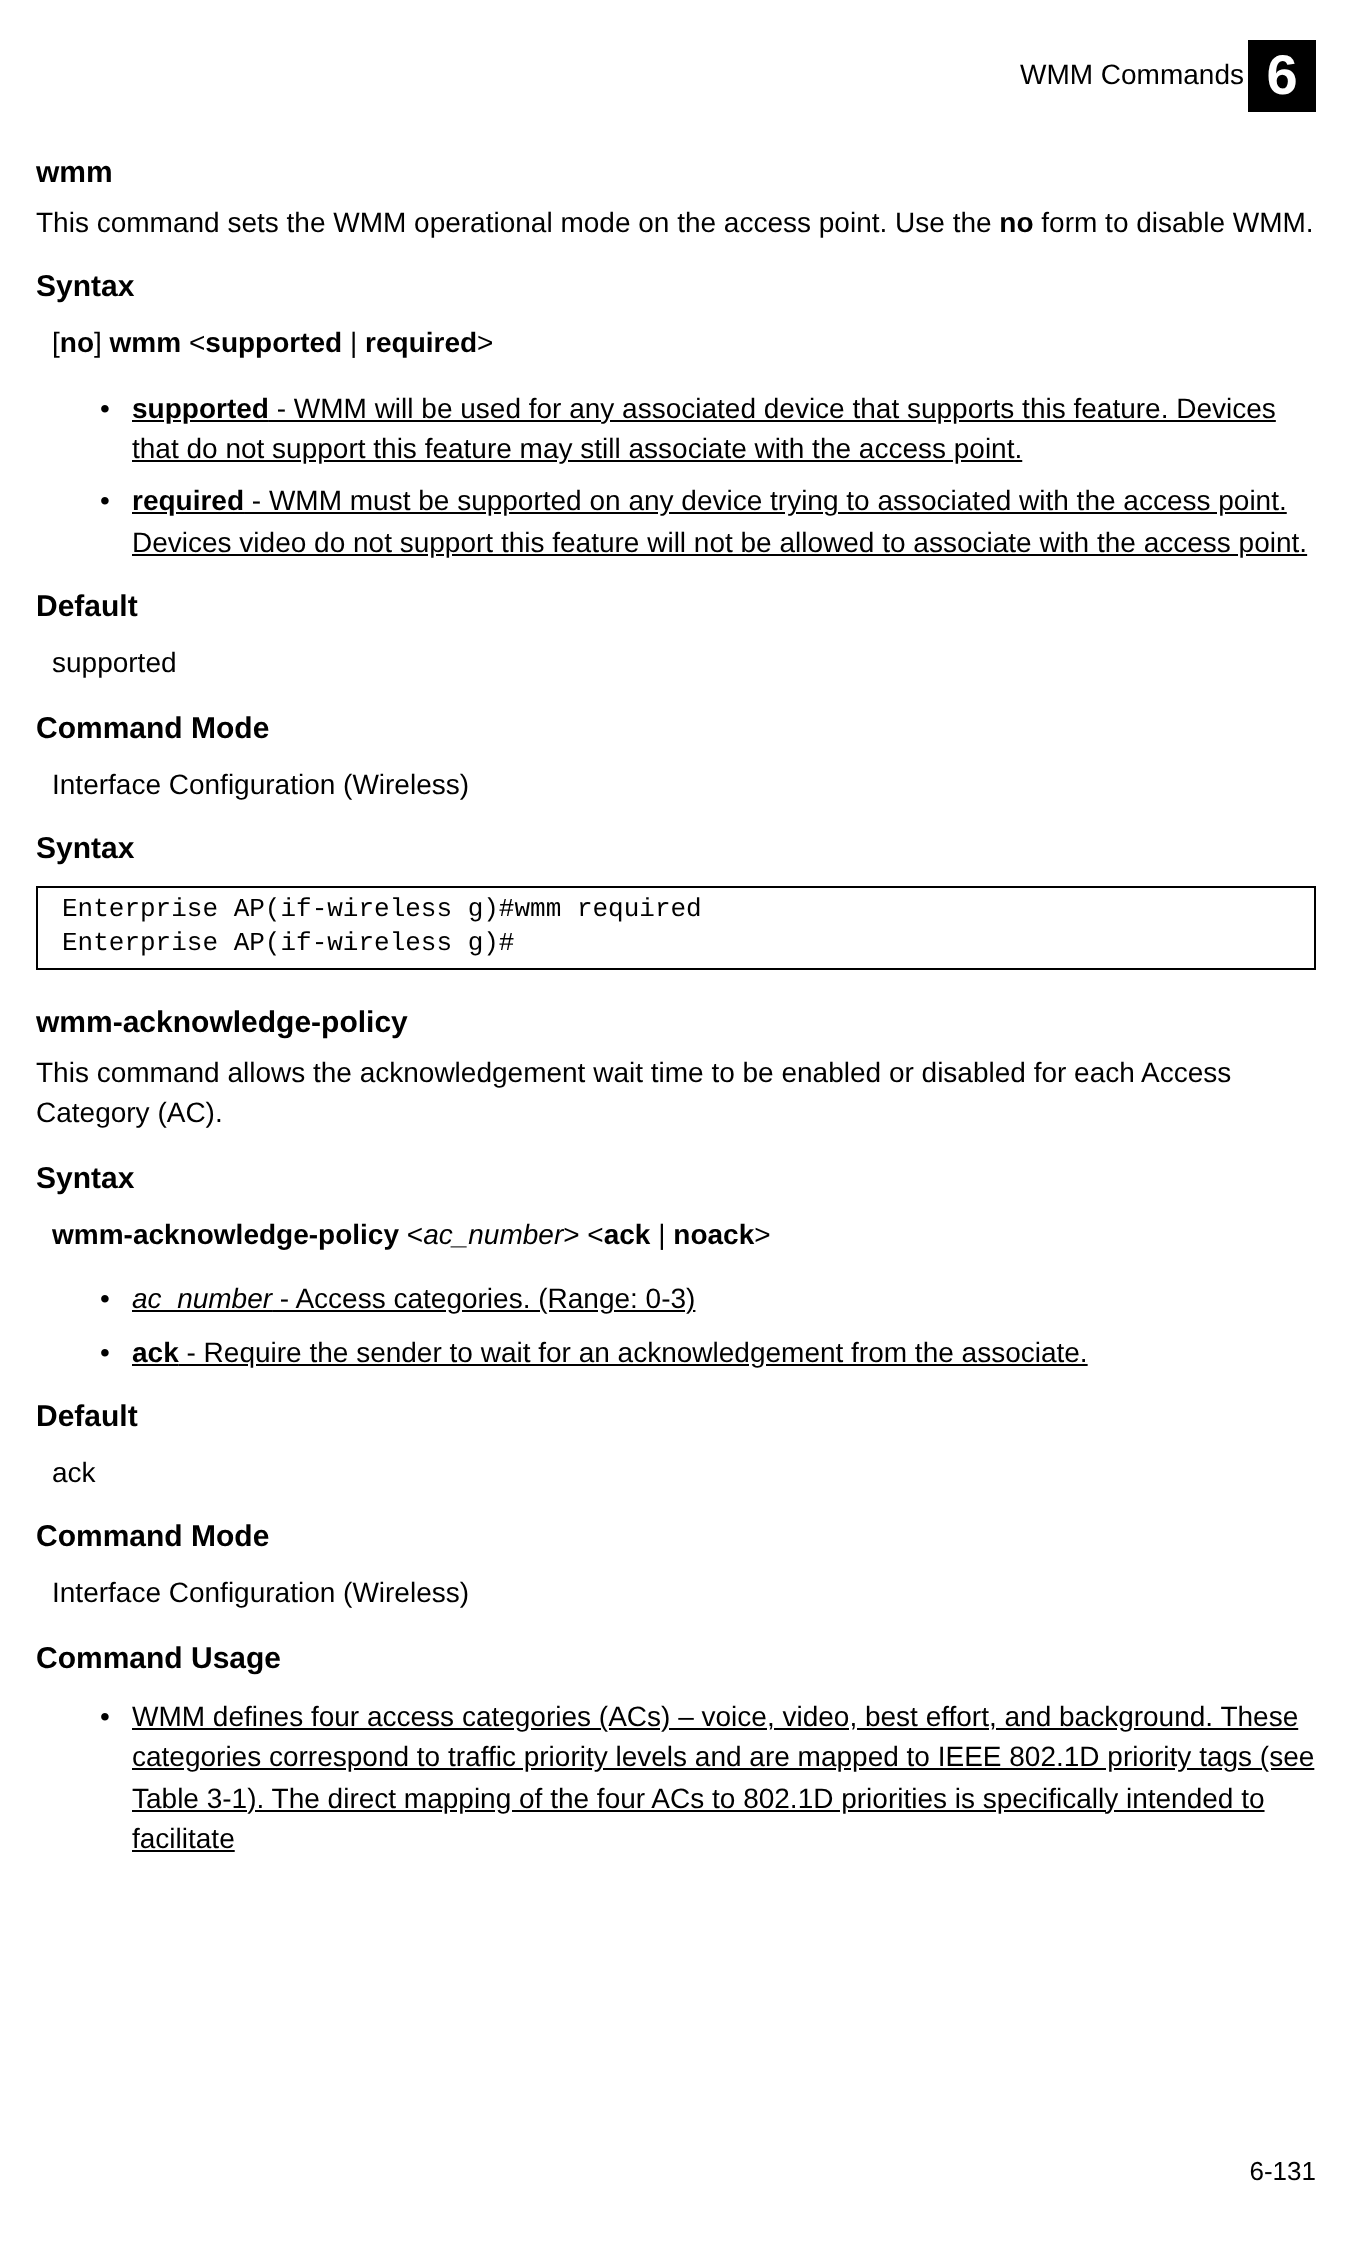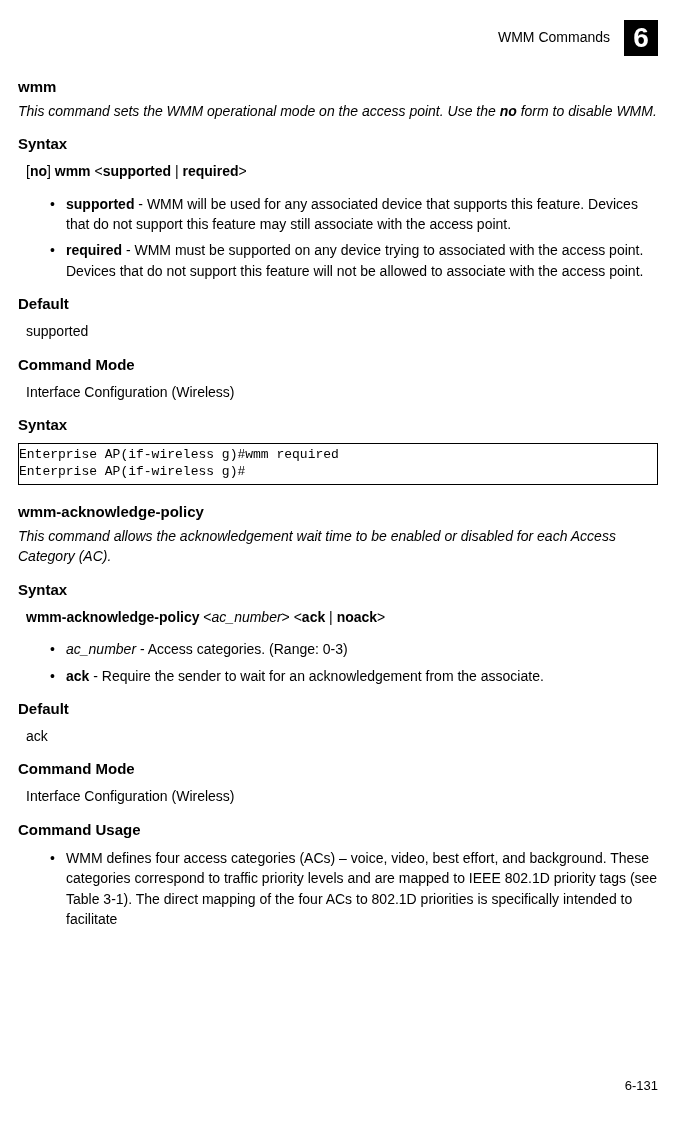--- a/index.html
+++ b/index.html
@@ -11,21 +11,21 @@
       height: 1123px;
       padding: 20px 28px 16px 18px;
       color: #000;
       background: #fff;
       position: relative;
     }
     .header-row {
       display: flex;
       justify-content: flex-end;
       align-items: center;
-      gap: 14px;
+      gap: 2px;
       margin-bottom: 20px;
     }
     .chapter-box {
       background: #000;
       color: #fff;
       font-size: 28px;
       font-weight: bold;
       width: 34px;
       height: 36px;
       display: flex;
@@ -46,49 +46,50 @@
       margin-top: 10px;
     }
     .indent-1 {
       margin-left: 8px;
       margin-bottom: 12px;
     }
     .bullet-list {
       list-style: none;
       margin-left: 32px;
       margin-bottom: 12px;
+      text-decoration: underline;
     }
     .bullet-list li {
       position: relative;
       padding-left: 16px;
       margin-bottom: 6px;
       line-height: 1.45;
     }
     .bullet-list li::before {
       content: "•";
       position: absolute;
       left: 0;
     }
     .italic { font-style: italic; }
     .code-block {
       border: 1px solid #000;
       font-family: "Courier New", Courier, monospace;
       font-size: 13px;
-      padding: 3px 0;
+      padding: 3px 12px;
       margin-bottom: 16px;
       white-space: pre-wrap;
       line-height: 1.3;
     }
     .page-num {
       position: absolute;
       bottom: 28px;
       right: 28px;
       font-size: 13px;
     }
-    .para { margin-bottom: 12px; line-height: 1.45; font-style: italic; }
+    .para { margin-bottom: 12px; line-height: 1.45; }
   </style>
 </head>
 <body>
 
 <div class="header-row">
   <span>WMM Commands</span>
   <div class="chapter-box">
     <span>6</span>
   </div>
 </div>
@@ -100,21 +101,21 @@
 
 <div class="section-label">Syntax</div>
 <p class="indent-1">
   <span>[</span><span class="bold">no</span><span>] </span><span class="bold">wmm</span><span> &lt;</span><span class="bold">supported</span><span> | </span><span class="bold">required</span><span>&gt;</span>
 </p>
 <ul class="bullet-list">
   <li>
     <span class="bold">supported</span><span> - WMM will be used for any associated device that supports this feature. Devices that do not support this feature may still associate with the access point.</span>
   </li>
   <li>
-    <span class="bold">required</span><span> - WMM must be supported on any device trying to associated with the access point. Devices that do not support this feature will not be allowed to associate with the access point.</span>
+    <span class="bold">required</span><span> - WMM must be supported on any device trying to associated with the access point. Devices video do not support this feature will not be allowed to associate with the access point.</span>
   </li>
 </ul>
 
 <div class="section-label">Default</div>
 <p class="indent-1">supported</p>
 
 <div class="section-label">Command Mode</div>
 <p class="indent-1">Interface Configuration (Wireless)</p>
 
 <div class="section-label">Syntax</div>

